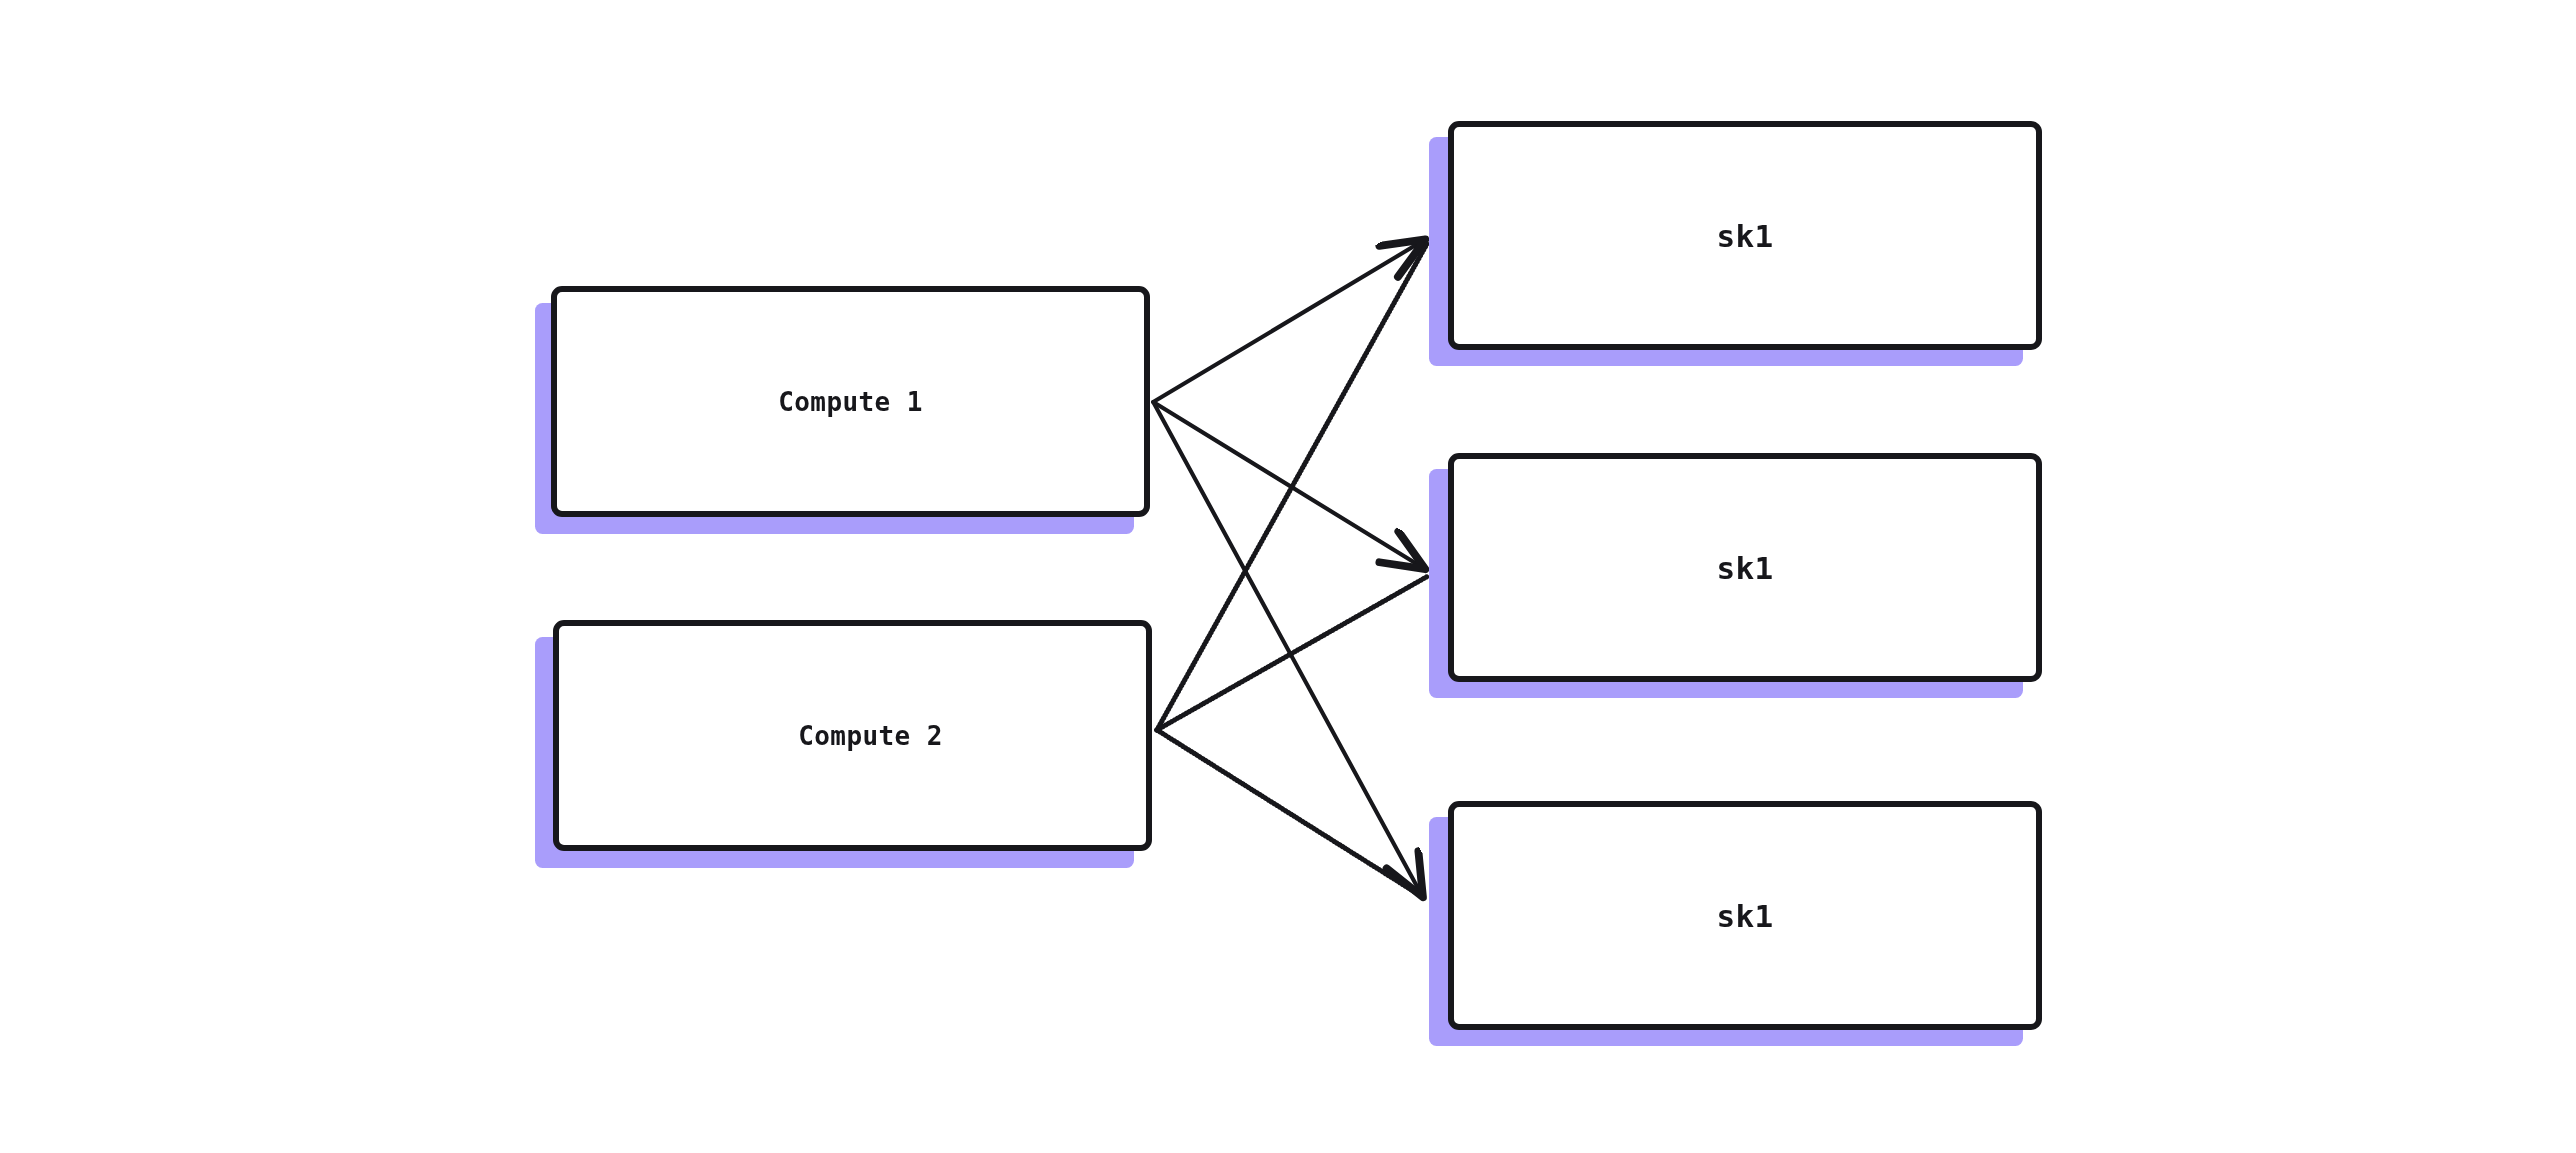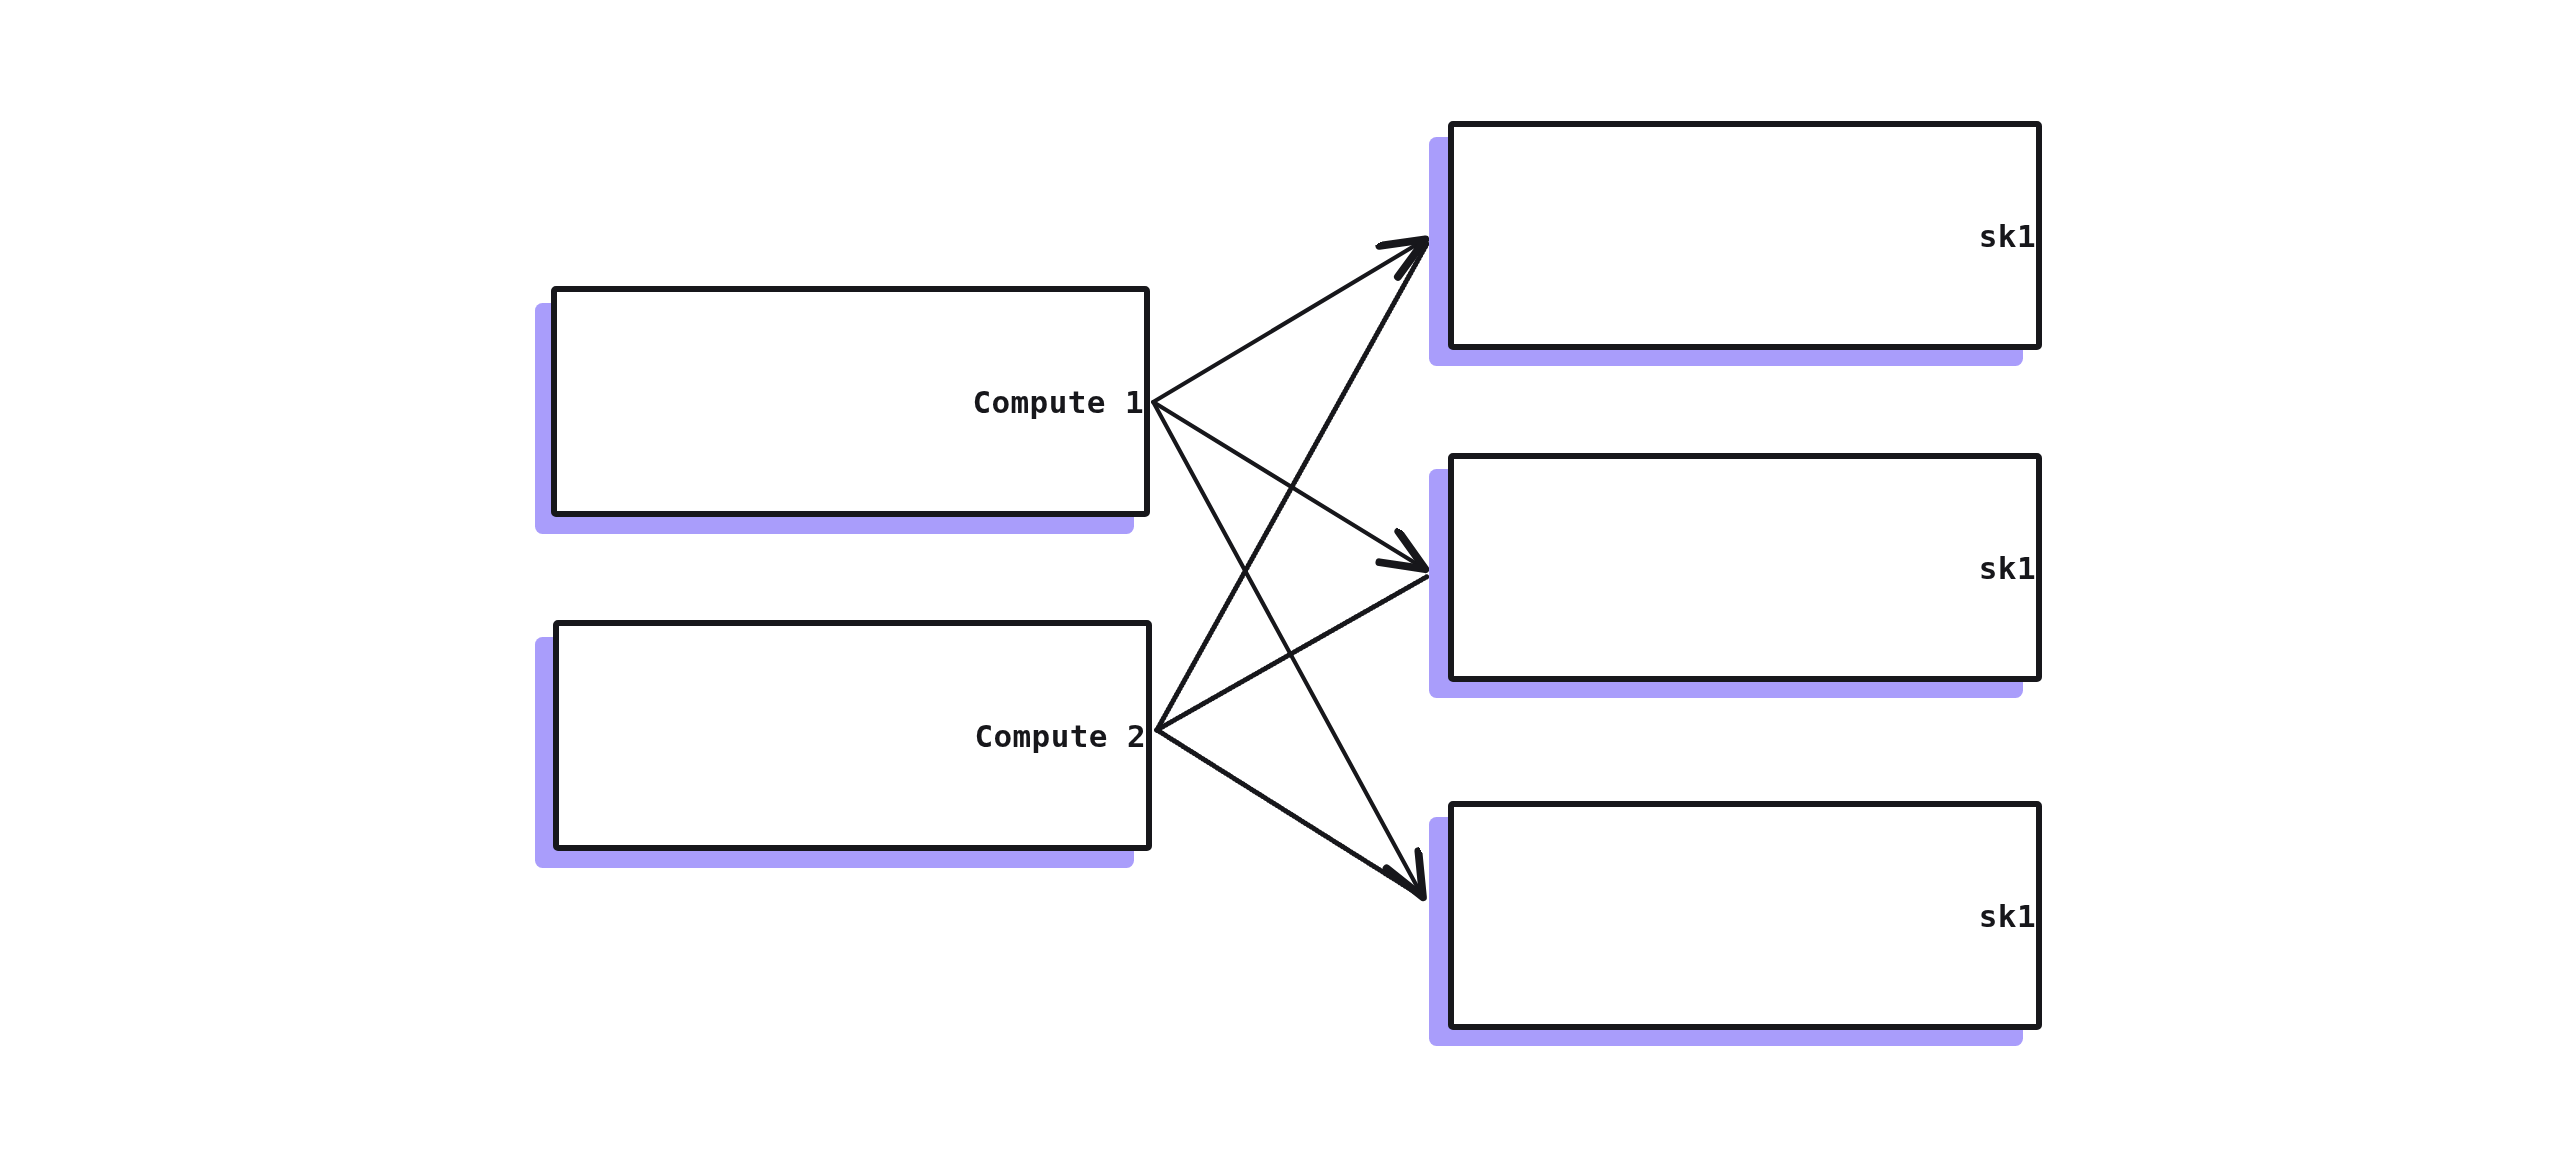--- a/index.html
+++ b/index.html
@@ -36,36 +36,36 @@
     position: absolute;
     box-sizing: border-box;
     border-radius: 7.5px;
     z-index: 1;
   }
   .node-box {
     position: absolute;
     box-sizing: border-box;
     background: #ffffff;
     border: 6.7px solid #17171b;
-    border-radius: 5px;
+    border-radius: 11px;
     display: flex;
     align-items: center;
-    justify-content: flex-end;
+    justify-content: center;
     z-index: 2;
   }
   .node-label {
     font-family: "DejaVu Sans Mono", "Liberation Mono", monospace;
     font-weight: bold;
     color: #17171b;
     letter-spacing: 0.4px;
     white-space: pre;
     user-select: none;
   }
   .label-compute {
-    font-size: 31px;
+    font-size: 26px;
   }
   .label-sk {
     font-size: 31px;
   }
 </style>
 </head>
 <body>
 
 <div id="canvas">
 

